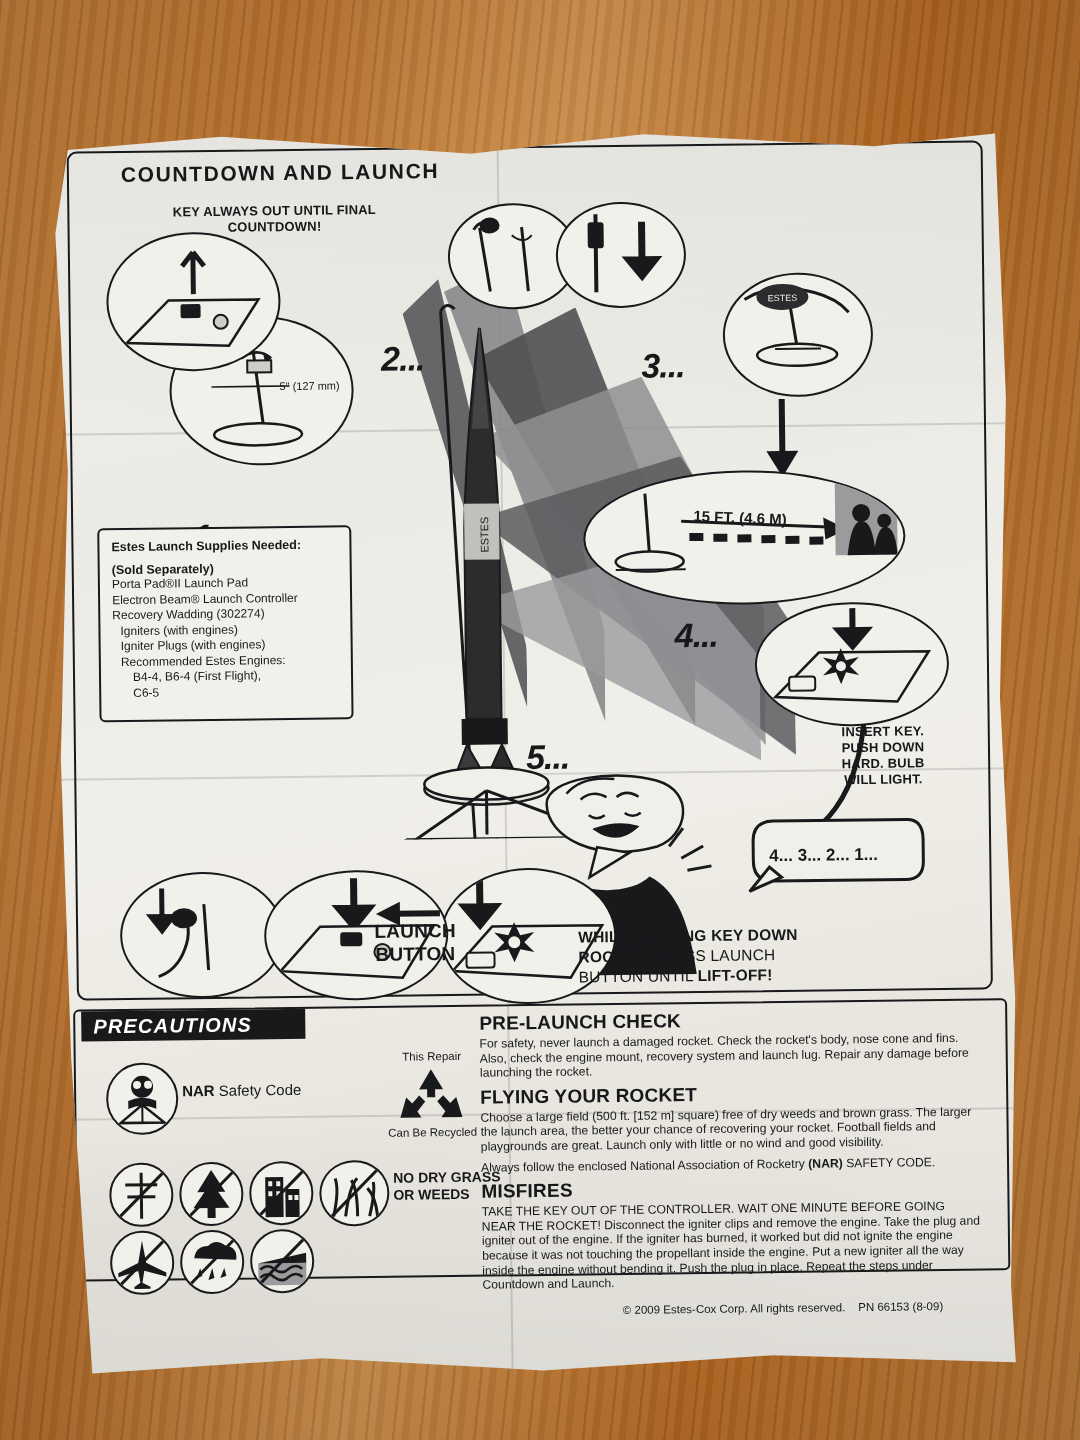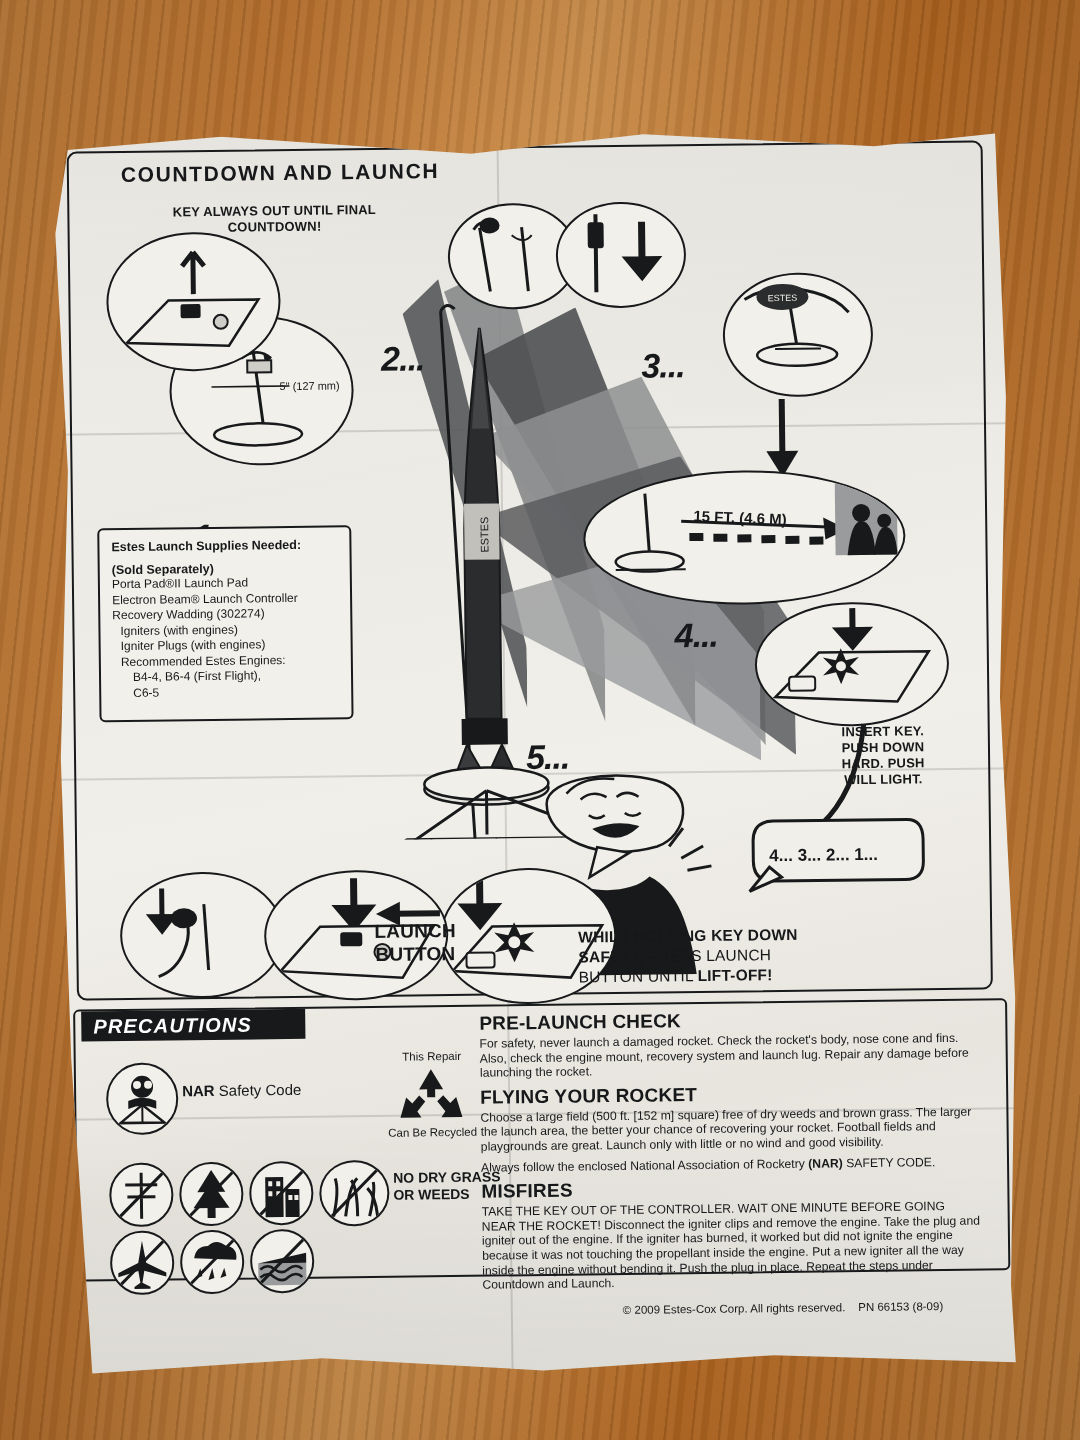--- a/index.html
+++ b/index.html
@@ -230,21 +230,21 @@
       <g transform="translate(84,62)">
         <path d="M0 -18 L5 -6 L18 -9 L9 0 L18 9 L5 6 L0 18 L-5 6 L-18 9 L-9 0 L-18 -9 L-5 -6 Z" fill="#18191b"></path>
         <circle cx="0" cy="0" r="5" fill="#f1efe9"></circle>
       </g>
       <rect x="32" y="72" width="26" height="14" rx="3" fill="#f1efe9" stroke="#18191b" stroke-width="2"></rect>
     </svg>
   </div>
   <div class="ink cap" style="left:742px;top:600px;width:170px;text-align:center;">
     <span>INSERT KEY.</span><br>
     <span>PUSH DOWN</span><br>
-    <span>HARD.</span><span style="font-weight:bold;"> PUSH</span><br>
+    <span>HARD.</span><span style="font-weight:bold;"> BULB</span><br>
     <span>WILL LIGHT.</span>
   </div>
   <svg class="arrow" style="left:690px;top:580px;width:130px;height:180px;" viewBox="0 0 130 180">
     <path d="M118 20 C110 90 80 130 26 146" stroke="#18191b" stroke-width="5" fill="none"></path>
     <path d="M8 150 L34 134 L34 160 Z" fill="#18191b"></path>
   </svg>
 
   <div class="ink label stepnum" style="left:470px;top:610px;">5...</div>
 
   <svg class="ink" style="left:480px;top:640px;width:260px;height:220px;" viewBox="0 0 260 220">
@@ -303,21 +303,21 @@
   </div>
 
   <svg class="arrow" style="left:312px;top:770px;width:80px;height:50px;" viewBox="0 0 80 50">
     <path d="M70 14 L24 14" stroke="#18191b" stroke-width="6" fill="none"></path>
     <path d="M6 14 L30 2 L30 26 Z" fill="#18191b"></path>
   </svg>
   <div class="ink cap" style="left:292px;top:790px;width:130px;text-align:center;font-size:19px;line-height:23px;">LAUNCH BUTTON</div>
 
   <div class="ink cap" style="left:520px;top:800px;width:330px;font-size:15.5px;line-height:20px;">
     <span>WHILE HOLDING KEY DOWN</span><br>
-    <span>SAFETY,</span><span style="font-weight:normal;"> PRESS LAUNCH</span><br>
+    <span>ROCKET,</span><span style="font-weight:normal;"> PRESS LAUNCH</span><br>
     <span style="font-weight:normal;">BUTTON UNTIL </span><span>LIFT-OFF!</span>
   </div>
 
   <div class="ink box" id="supplies">
     <div style="padding:10px 12px;">
       <div class="h">Estes Launch Supplies Needed:</div>
       <div class="h" style="margin-top:9px;">(Sold Separately)</div>
       <div class="t">Porta Pad®II Launch Pad</div>
       <div class="t">Electron Beam® Launch Controller</div>
       <div class="t">Recovery Wadding (302274)</div>

